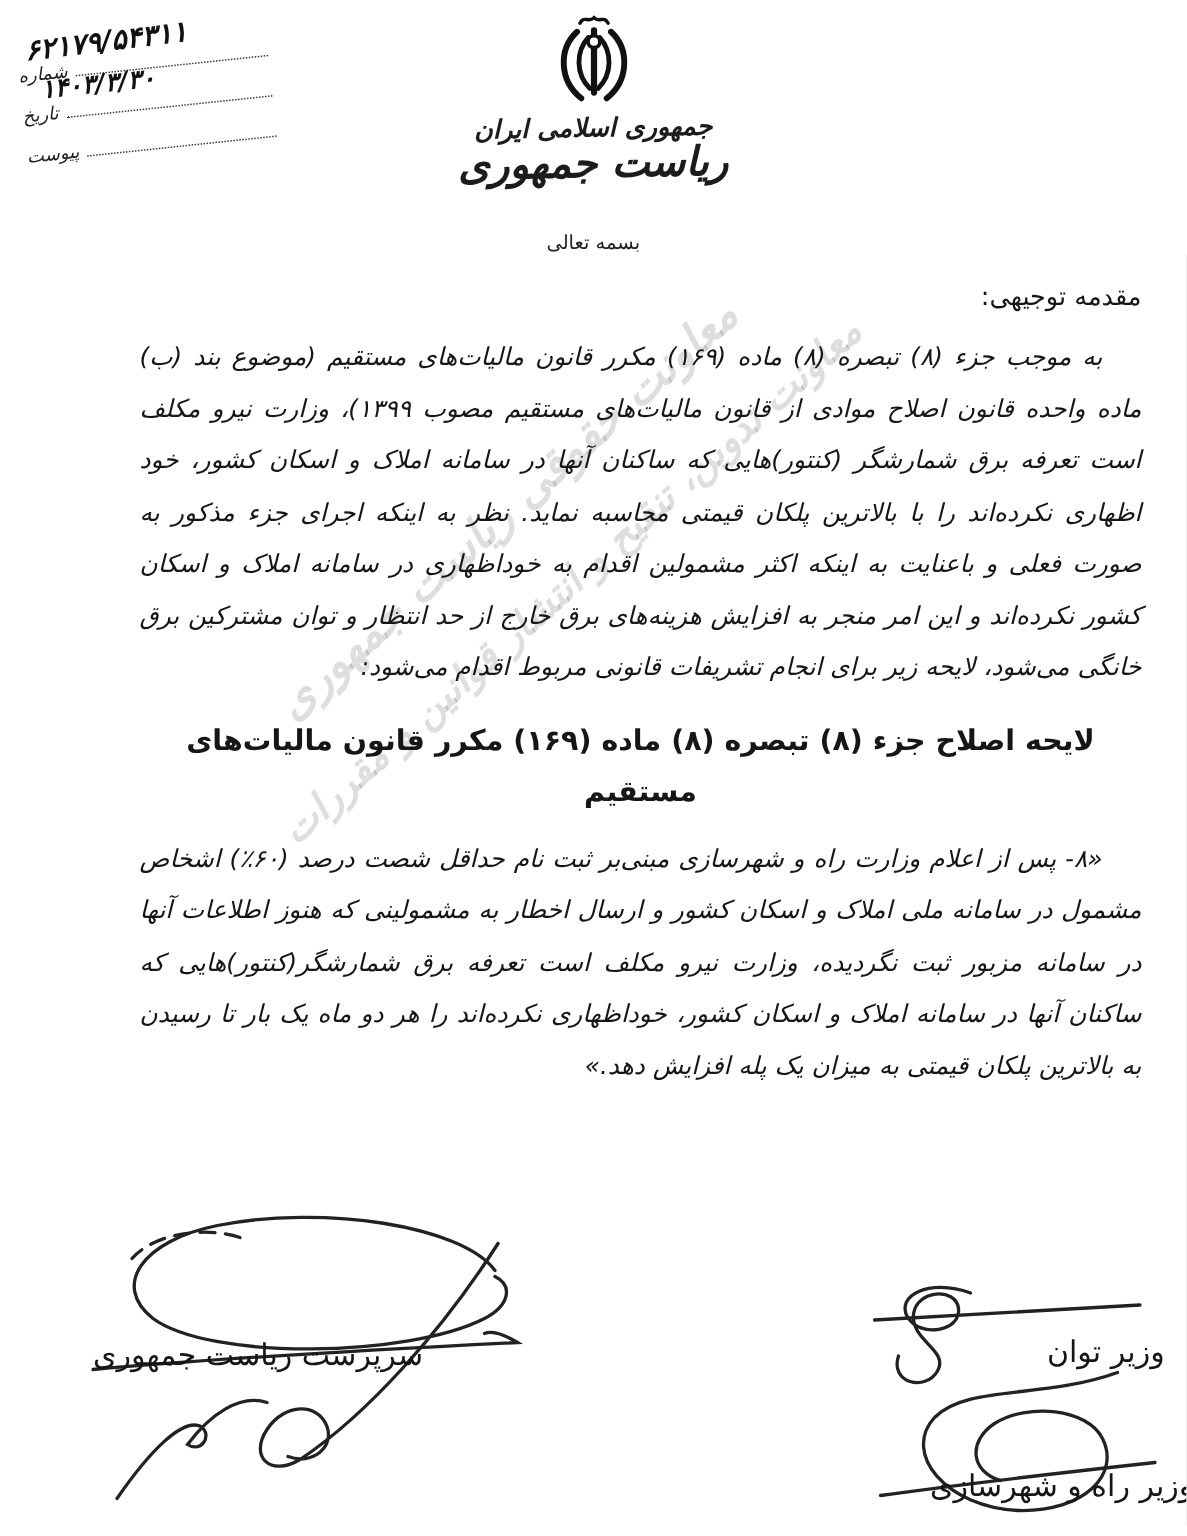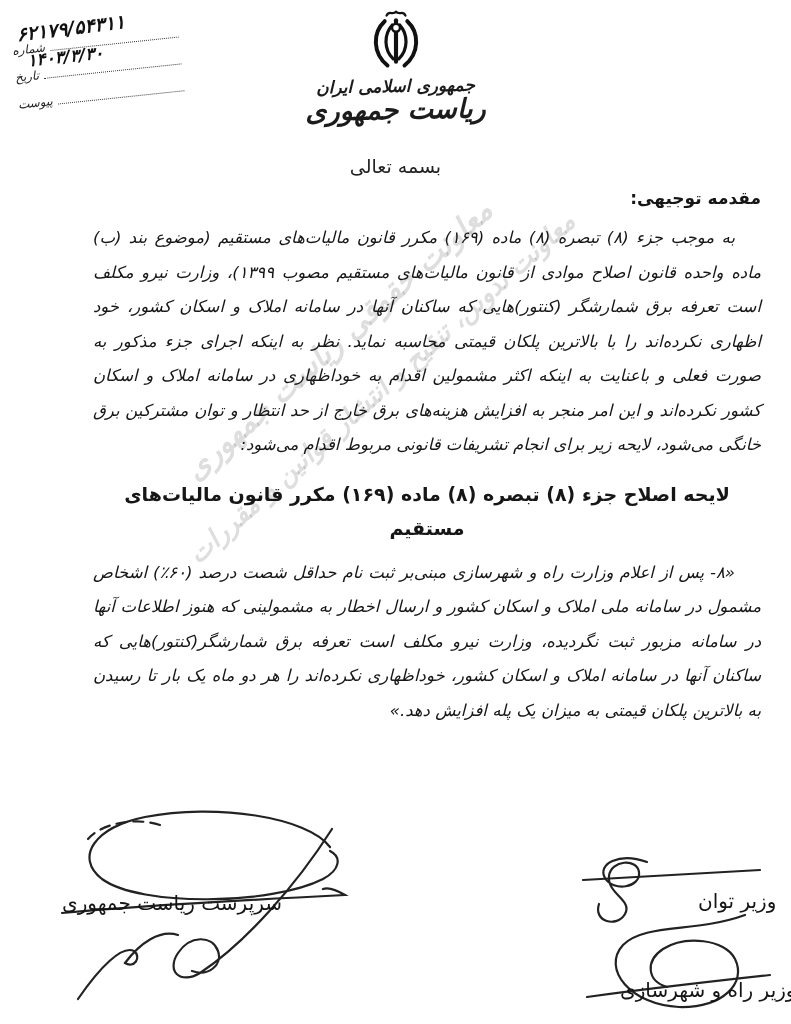--- a/index.html
+++ b/index.html
@@ -39,28 +39,28 @@
     font-size:17px;font-style:italic;font-weight:600;
     transform:rotate(-1deg);margin-top:2px;
   }
   .lh-office{
     font-size:27px;font-style:italic;font-weight:700;
     transform:rotate(-1deg);margin-top:-2px;
   }
   
   .besmeleh{
     position:absolute;top:155px;left:0;right:0;
-    text-align:center;font-size:19px;color:#222;
+    text-align:center;font-size:13px;color:#222;
   }
   .doc-body{
     position:absolute;top:183px;right:30px;width:668px;
     font-size:16.5px;line-height:34.5px;
     text-align:justify;color:#161616;
   }
-  .intro-heading{font-weight:700;font-size:17px;margin:0 0 8px 0;line-height:30px;}
+  .intro-heading{font-weight:400;font-size:17px;margin:0 0 8px 0;line-height:30px;}
   .para{margin:0 0 0 0;text-indent:26px;font-style:italic;}
   .bill-heading{
     font-weight:700;text-align:center;text-indent:0;
     margin:14px 0 10px 0;font-size:19px;
   }
   .lead-bold{font-weight:700;}
   
   .watermark{
     position:absolute;left:90px;top:300px;width:540px;
     transform:rotate(-42deg);transform-origin:50% 50%;

